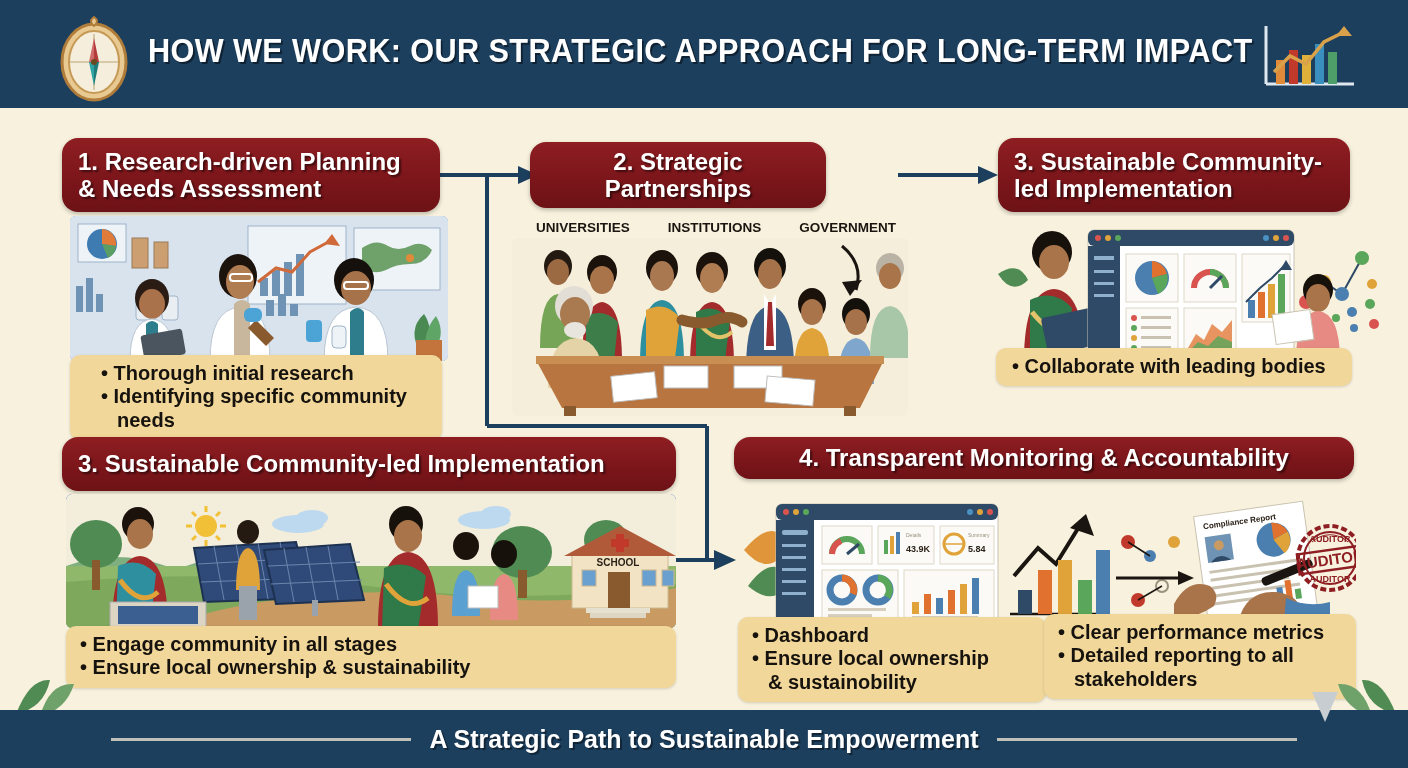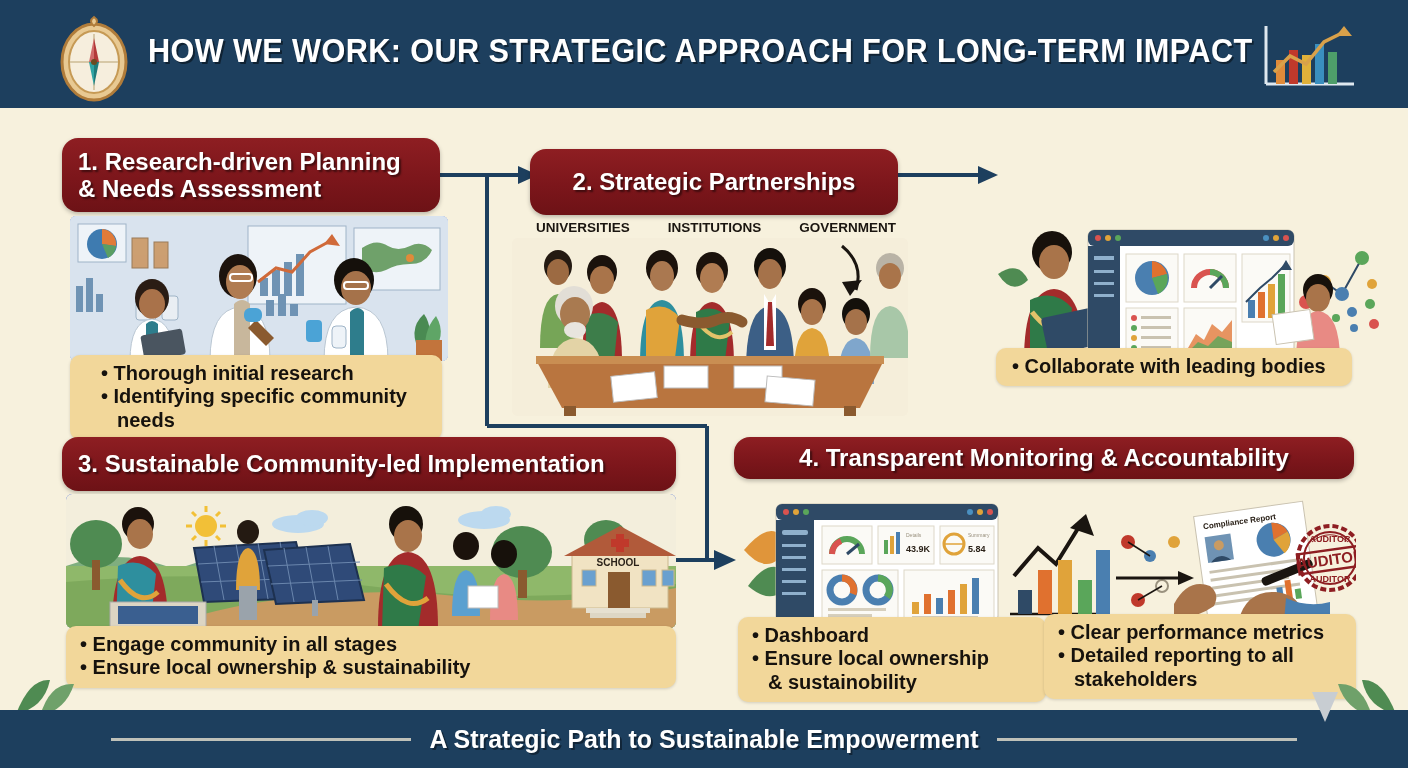--- a/index.html
+++ b/index.html
@@ -196,21 +196,21 @@
       <rect x="262" y="110" width="14" height="22" rx="4" fill="#eef3f8" stroke="#9fb4c7"></rect>
     </svg>
   </div>
 
   <ul class="bullets" style="left:70px; top:355px; width:372px;padding-left:31px;">
     <li>Thorough initial research</li>
     <li>Identifying specific community needs</li>
   </ul>
 
   <div class="card" style="left:530px; top:142px;">
-    <div class="card-head center" style="width:368px; height:66px;margin-top:7px;">
+    <div class="card-head center" style="width:296px; height:66px;">
       <div class="card-head-txt">2. Strategic Partnerships</div>
     </div>
   </div>
 
   <div style="position:absolute; left:536px; top:220px; width:360px; height:18px; display:flex; justify-content:space-between;">
     <span style="font-size:13.5px; font-weight:bold; color:#1a1510;">UNIVERSITIES</span>
     <span style="font-size:13.5px; font-weight:bold; color:#1a1510;">INSTITUTIONS</span>
     <span style="font-size:13.5px; font-weight:bold; color:#1a1510;">GOVERNMENT</span>
   </div>
 
@@ -285,20 +285,26 @@
       <rect x="52" y="168" width="12" height="10" fill="#8a5a2f"></rect>
       <rect x="332" y="168" width="12" height="10" fill="#8a5a2f"></rect>
 
       <rect x="100" y="136" width="44" height="26" fill="#ffffff" stroke="#bbb" transform="rotate(-6 122 149)"></rect>
       <rect x="152" y="128" width="44" height="22" fill="#ffffff" stroke="#bbb"></rect>
       <rect x="222" y="128" width="48" height="22" fill="#ffffff" stroke="#bbb"></rect>
       <rect x="254" y="140" width="48" height="26" fill="#ffffff" stroke="#bbb" transform="rotate(5 278 153)"></rect>
     </svg>
   </div>
 
+  <div class="card" style="left:998px; top:138px;">
+    <div class="card-head" style="width:352px; height:74px;">
+      <div class="card-head-txt" style="white-space:pre-line;">3. Sustainable Community-
+led Implementation</div>
+    </div>
+  </div>
 
   <div class="illus" style="left:996px; top:216px; width:388px; height:145px; background:#f7f1dd;">
     <svg viewBox="0 0 388 145" width="388" height="145">
       <rect width="388" height="145" fill="#f7f1dd"></rect>
 
       <path d="M2 58 q20 -14 30 6 q-16 16 -30 -6z" fill="#4f8b52"></path>
 
       <ellipse cx="56" cy="36" rx="20" ry="21" fill="#17110b"></ellipse>
       <ellipse cx="58" cy="46" rx="15" ry="17" fill="#a9744a"></ellipse>
       <path d="M28 145 q0 -70 30 -72 q30 2 30 72z" fill="#a32b2b"></path>

